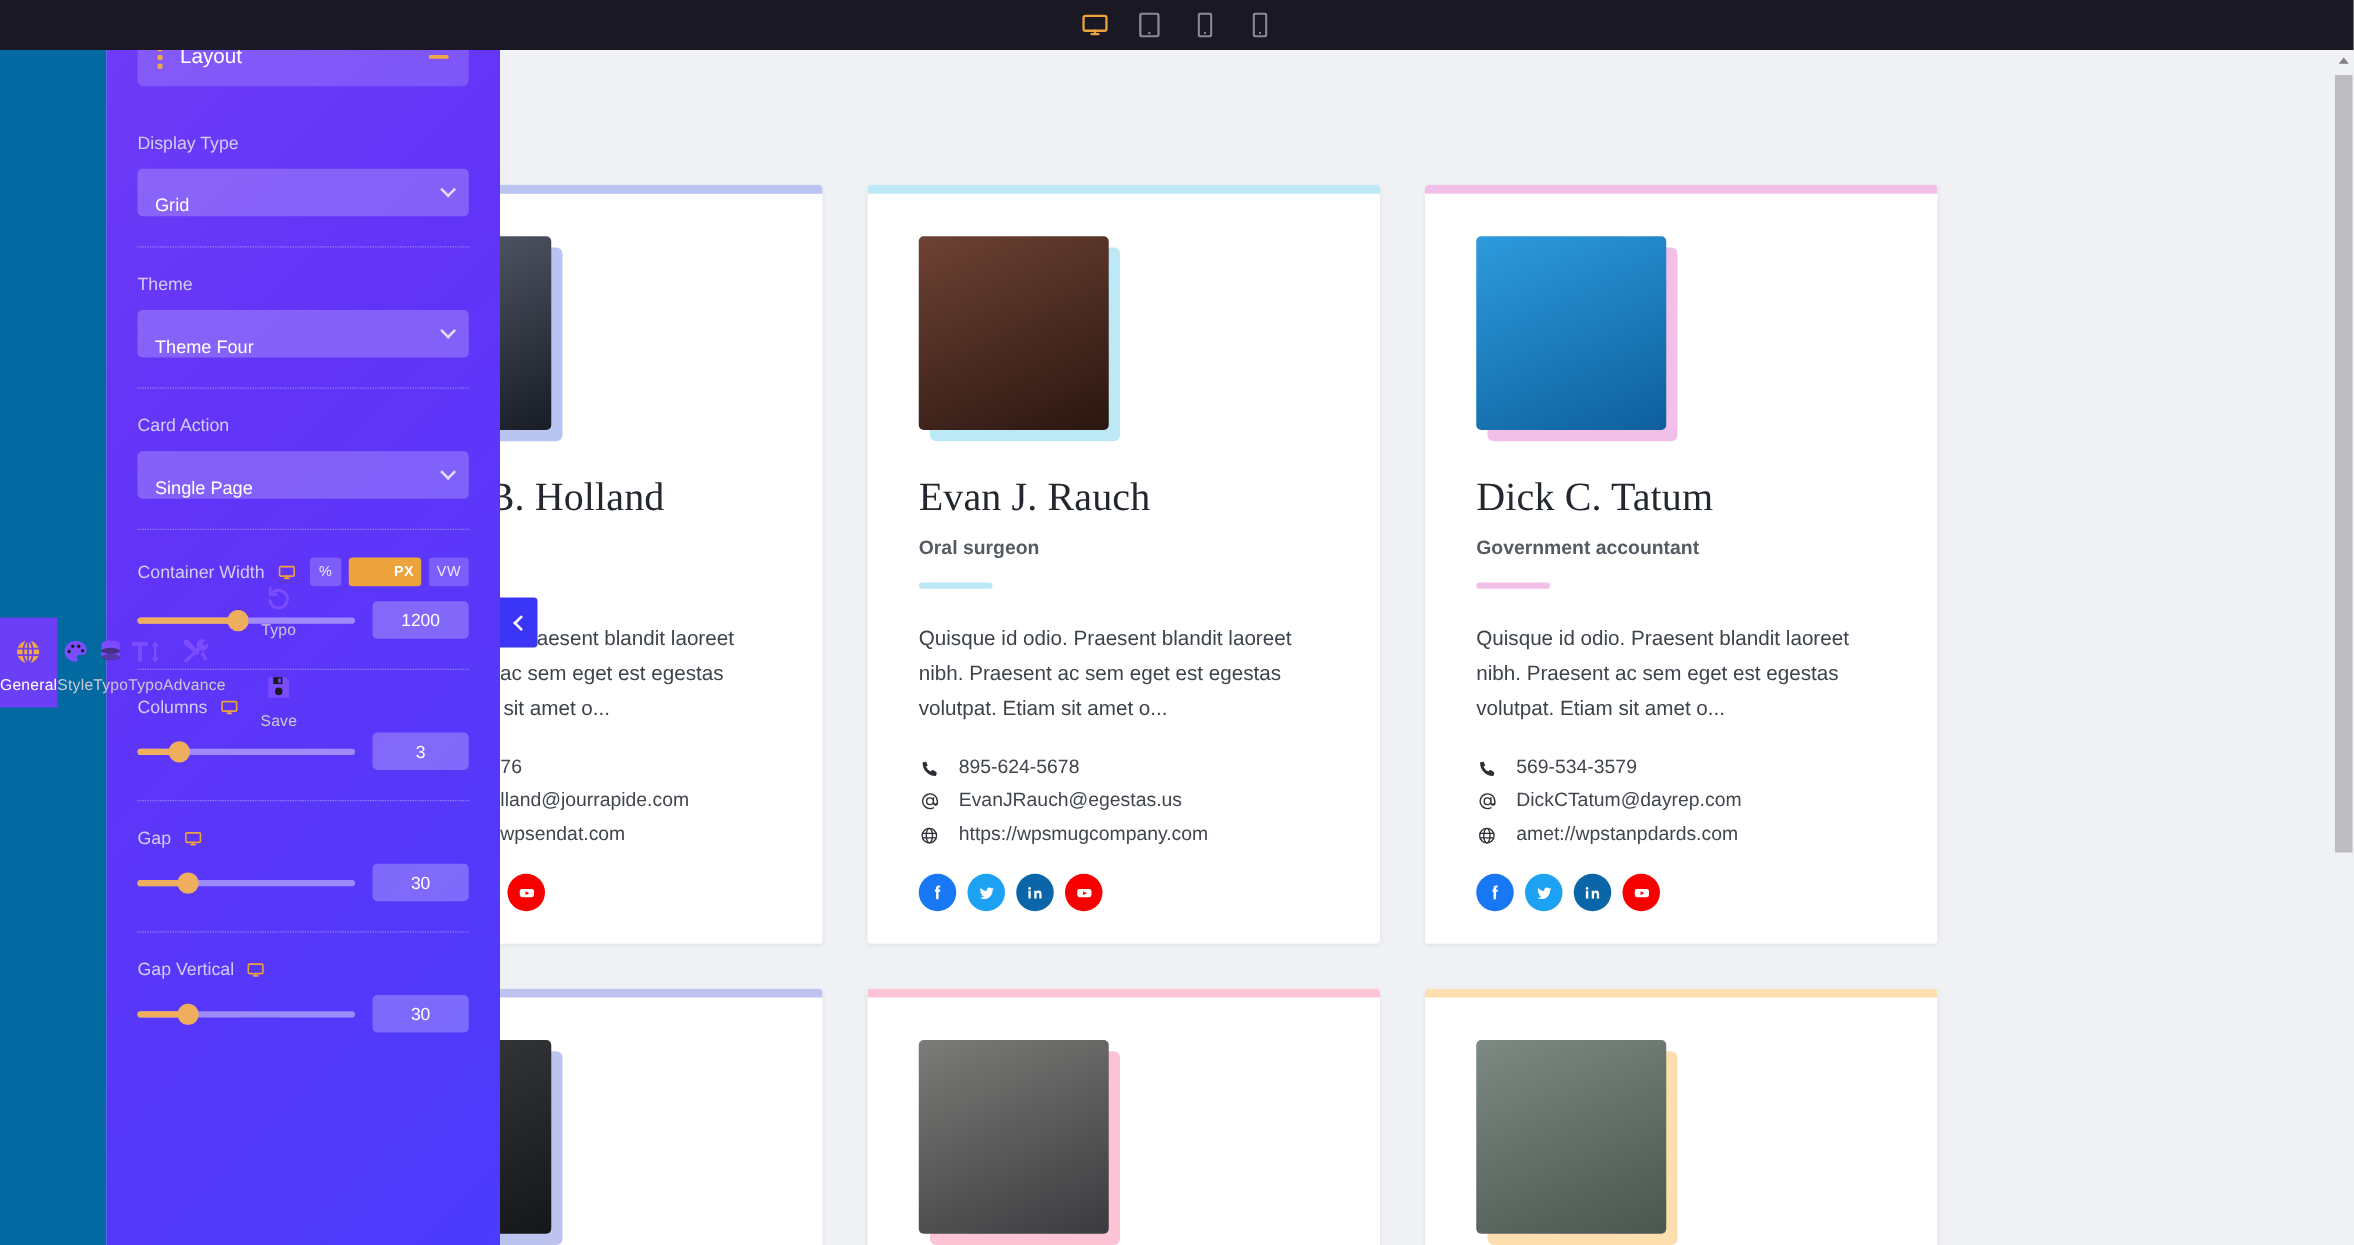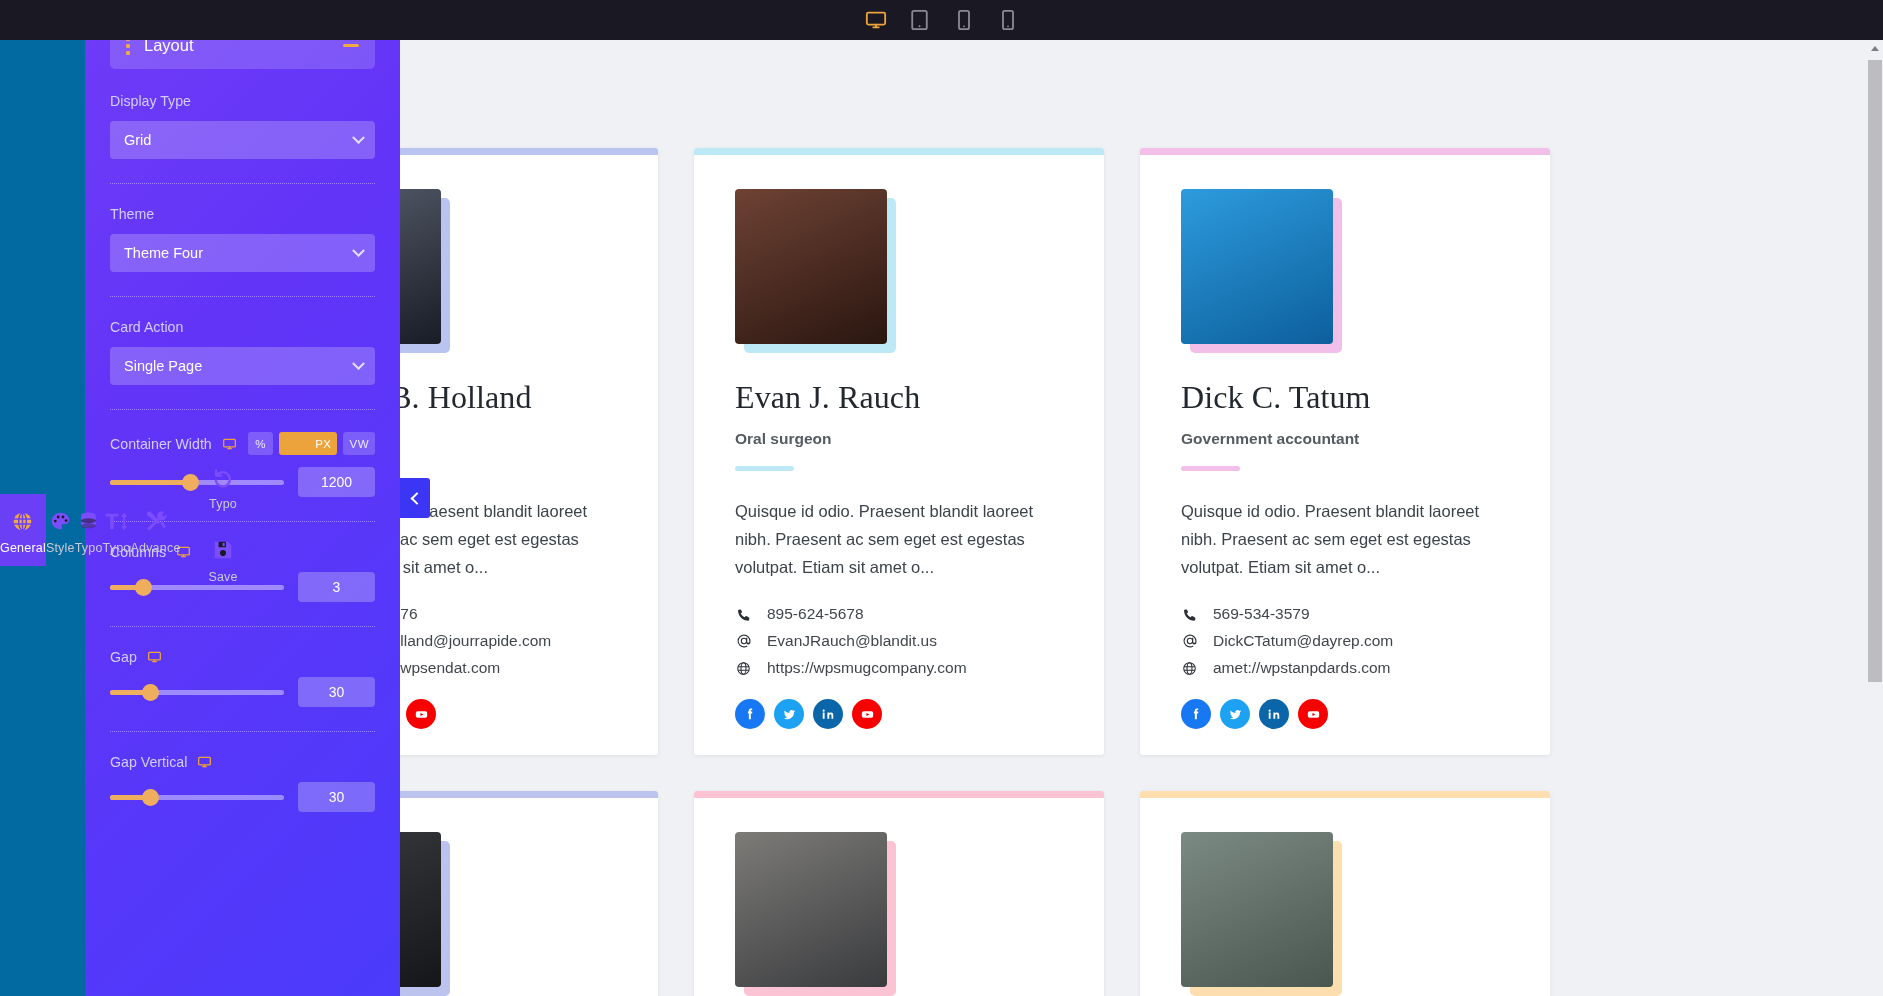--- a/index.html
+++ b/index.html
@@ -44,53 +44,53 @@
   
   .panel {
     position: absolute; left: 85px; top: 0; width: 315px; height: 996px;
     background: linear-gradient(135deg, #6f3cf7 0%, #6234f8 35%, #4b3bfb 100%);
     z-index: 25; overflow: hidden;
     padding: 22px 25px 0 25px;
   }
   .sect-head {
     background: rgba(255,255,255,.16); border-radius: 5px;
     height: 47px; display: flex; align-items: center; padding: 0 16px;
-    cursor: pointer; margin-bottom: 24px;
+    cursor: pointer; margin-bottom: 38px;
   }
   .grip { display: flex; flex-direction: column; gap: 3px; margin-right: 14px; }
   .grip i { display: block; width: 4px; height: 4px; background: #f0a848; border-radius: 1px; }
   .sect-head .title { flex: 1 1 auto; color: #fff; font-size: 16.5px; }
   .minus { width: 16px; height: 3px; background: #f0a848; border-radius: 2px; }
 
   .field { margin-bottom: 0; }
   .flabel {
     color: #d2cdf6; font-size: 14.2px; margin-bottom: 12px; display: flex;
     align-items: center; gap: 10px;
   }
   .flabel .mon { display: inline-flex; }
   .select {
     position: relative; height: 38px; background: rgba(255,255,255,.22);
-    border-radius: 4px; display: flex; align-items: center; padding: 0 14px;
+    border-radius: 4px; display: flex; align-items: flex-end; padding: 0 14px;
     color: #fff; font-size: 14.5px; cursor: pointer;
   }
   .select .chev {
     position: absolute; right: 12px; top: 50%; margin-top: -4px;
     width: 9px; height: 9px; border-right: 2px solid #e3def9;
     border-bottom: 2px solid #e3def9; transform: rotate(45deg) translate(-2px,-2px);
   }
   .dotted { border-top: 1px dotted rgba(255,255,255,.38); margin: 24px 0 22px; }
 
   .unit-row { display: flex; gap: 6px; margin-left: auto; }
   .unit {
     min-width: 25px; height: 23px; padding: 0 6px; border-radius: 3px;
     background: rgba(255,255,255,.2); color: #ece9fd; font-size: 11.5px;
     display: flex; align-items: center; justify-content: center; cursor: pointer;
     letter-spacing: .5px;
   }
-  .unit.on { background: #eda33c; color: #fff; font-weight: normal; padding-left: 36px; }
+  .unit.on { background: #eda33c; color: #fff; font-weight: bold; padding-left: 36px; }
 
   .slider-row { display: flex; align-items: center; gap: 14px; }
   .track {
     position: relative; flex: 1 1 auto; height: 5px; border-radius: 3px;
     background: rgba(255,255,255,.42); cursor: pointer;
   }
   .fill { position: absolute; left: 0; top: 0; height: 5px; border-radius: 3px; background: #eeae5e; }
   .knob {
     position: absolute; top: 50%; width: 17px; height: 17px; margin-top: -8.5px;
     margin-left: -8.5px; border-radius: 50%; background: #eeae5e; cursor: grab;
@@ -511,21 +511,21 @@
                   </svg>
                 </span>
                 <span class="ct">895-624-5678</span>
               </div>
               <div class="crow">
                 <span class="ci">
                   <svg width="16" height="16" viewBox="0 0 24 24">
                     <path fill="#2b2f36" d="M12 2.3A9.7 9.7 0 1 0 12 21.7c1.9 0 3.7-.55 5.2-1.5l-.9-1.45A8 8 0 1 1 20 12v1.1c0 .9-.7 1.6-1.55 1.6s-1.55-.7-1.55-1.6V7.2h-1.7v1.1A4.6 4.6 0 0 0 12 7.1 4.9 4.9 0 1 0 12 16.9c1.4 0 2.65-.6 3.5-1.55a3.2 3.2 0 0 0 2.95 1.9A3.25 3.25 0 0 0 21.7 14V12A9.7 9.7 0 0 0 12 2.3zm0 12.9A3.2 3.2 0 1 1 12 8.8a3.2 3.2 0 0 1 0 6.4z"></path>
                   </svg>
                 </span>
-                <span class="ct">EvanJRauch@blandit.us</span>
+                <span class="ct">EvanJRauch@egestas.us</span>
               </div>
               <div class="crow">
                 <span class="ci">
                   <svg width="15" height="15" viewBox="0 0 24 24" fill="none">
                     <circle cx="12" cy="12" r="9.2" stroke="#2b2f36" stroke-width="1.7"></circle>
                     <ellipse cx="12" cy="12" rx="4" ry="9.2" stroke="#2b2f36" stroke-width="1.7"></ellipse>
                     <path d="M3.1 9.1h17.8M3.1 14.9h17.8" stroke="#2b2f36" stroke-width="1.7"></path>
                   </svg>
                 </span>
                 <span class="ct">https://wpsmugcompany.com</span>

